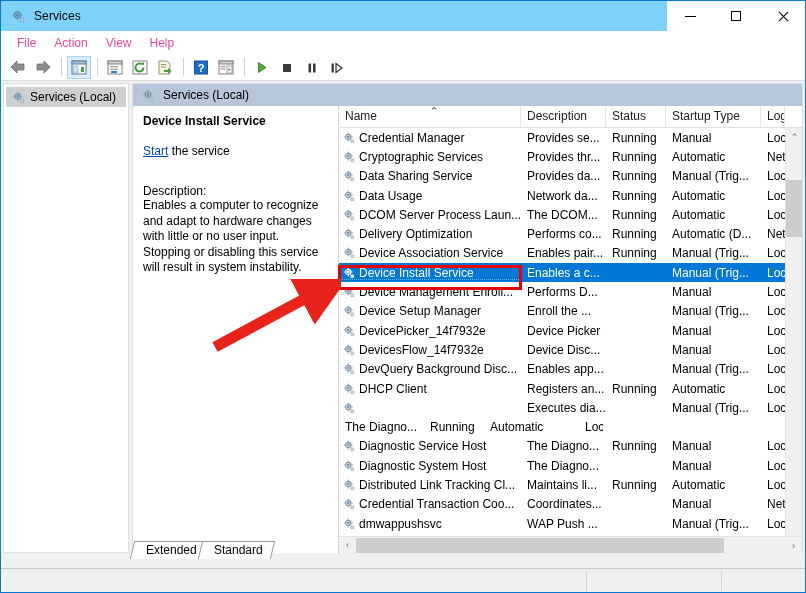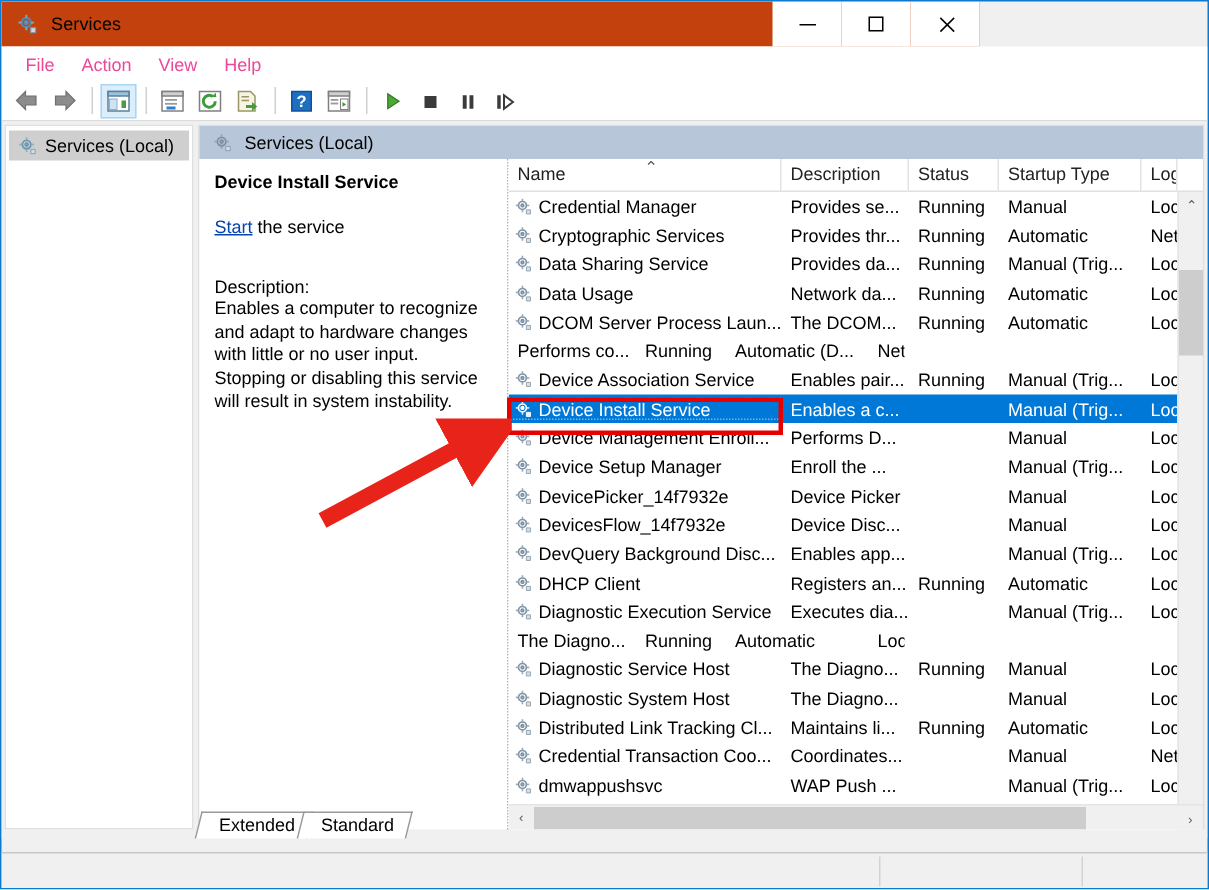--- a/index.html
+++ b/index.html
@@ -14,22 +14,22 @@
     position: relative;
     width: 806px; height: 593px;
     background: #f0f0f0;
     border: 1px solid #0a7ad1;
     overflow: hidden;
   }
 
   
   .titlebar {
     position: absolute; top: 0; left: 0;
-    width: 652px; height: 30px;
-    background: #c2410c;
+    width: 804px; height: 30px;
+    background: #7dd3fc;
     display: flex; align-items: center;
   }
   .title-icon {
     margin-left: 9px; margin-right: 8px;
     width: 16px; height: 16px;
     display: flex; align-items: center; justify-content: center;
   }
   .title-text {
     font-size: 12px; color: #000;
     letter-spacing: .1px;
@@ -593,20 +593,38 @@
 </svg>
                 </span>
                 <span>DCOM Server Process Laun...</span>
               </div>
               <div class="cell" style="width: 85px;">The DCOM...</div>
               <div class="cell" style="width: 60px;">Running</div>
               <div class="cell" style="width: 95px;">Automatic</div>
               <div class="cell" style="width: 24px;">Loc</div>
             </div>
             <div class="lv-row">
+              <div class="cell cell-name" style="width: 182px;">
+                <span class="svc-icon">
+                  <svg width="14" height="14" viewBox="0 0 16 16">
+  <g fill="none" stroke="#7f93a6" stroke-width="1.3">
+    <circle cx="7.2" cy="6.8" r="3"></circle>
+    <circle cx="7.2" cy="6.8" r="1" fill="#b9c8d5"></circle>
+  </g>
+  <g fill="#97a9b9">
+    <rect x="6.6" y="1.7" width="1.2" height="2"></rect>
+    <rect x="6.6" y="10" width="1.2" height="2"></rect>
+    <rect x="2.1" y="6.2" width="2" height="1.2"></rect>
+    <rect x="10.4" y="6.2" width="2" height="1.2"></rect>
+  </g>
+  <path d="M10.2 10.2 l3.1 0 0 3.1 -3.1 0 z" fill="#d7e0e8" stroke="#8e9eac" stroke-width=".7"></path>
+</svg>
+                </span>
+                <span>Delivery Optimization</span>
+              </div>
               <div class="cell" style="width: 85px;">Performs co...</div>
               <div class="cell" style="width: 60px;">Running</div>
               <div class="cell" style="width: 95px;">Automatic (D...</div>
               <div class="cell" style="width: 24px;">Net</div>
             </div>
             <div class="lv-row">
               <div class="cell cell-name" style="width: 182px;">
                 <span class="svc-icon">
                   <svg width="14" height="14" viewBox="0 0 16 16">
   <g fill="none" stroke="#7f93a6" stroke-width="1.3">
@@ -807,21 +825,20 @@
   </g>
   <g fill="#97a9b9">
     <rect x="6.6" y="1.7" width="1.2" height="2"></rect>
     <rect x="6.6" y="10" width="1.2" height="2"></rect>
     <rect x="2.1" y="6.2" width="2" height="1.2"></rect>
     <rect x="10.4" y="6.2" width="2" height="1.2"></rect>
   </g>
   <path d="M10.2 10.2 l3.1 0 0 3.1 -3.1 0 z" fill="#d7e0e8" stroke="#8e9eac" stroke-width=".7"></path>
 </svg>
                 </span>
-                <span>Diagnostic Execution Service</span>
               </div>
               <div class="cell" style="width: 85px;">Executes dia...</div>
               <div class="cell" style="width: 60px;"></div>
               <div class="cell" style="width: 95px;">Manual (Trig...</div>
               <div class="cell" style="width: 24px;">Loc</div>
             </div>
             <div class="lv-row">
               <div class="cell" style="width: 85px;">The Diagno...</div>
               <div class="cell" style="width: 60px;">Running</div>
               <div class="cell" style="width: 95px;">Automatic</div>

